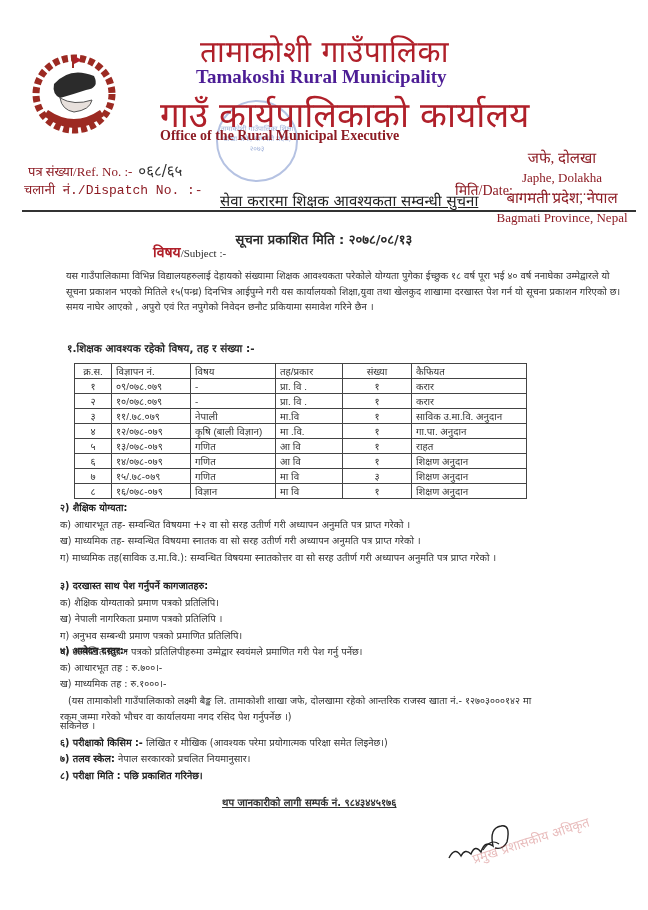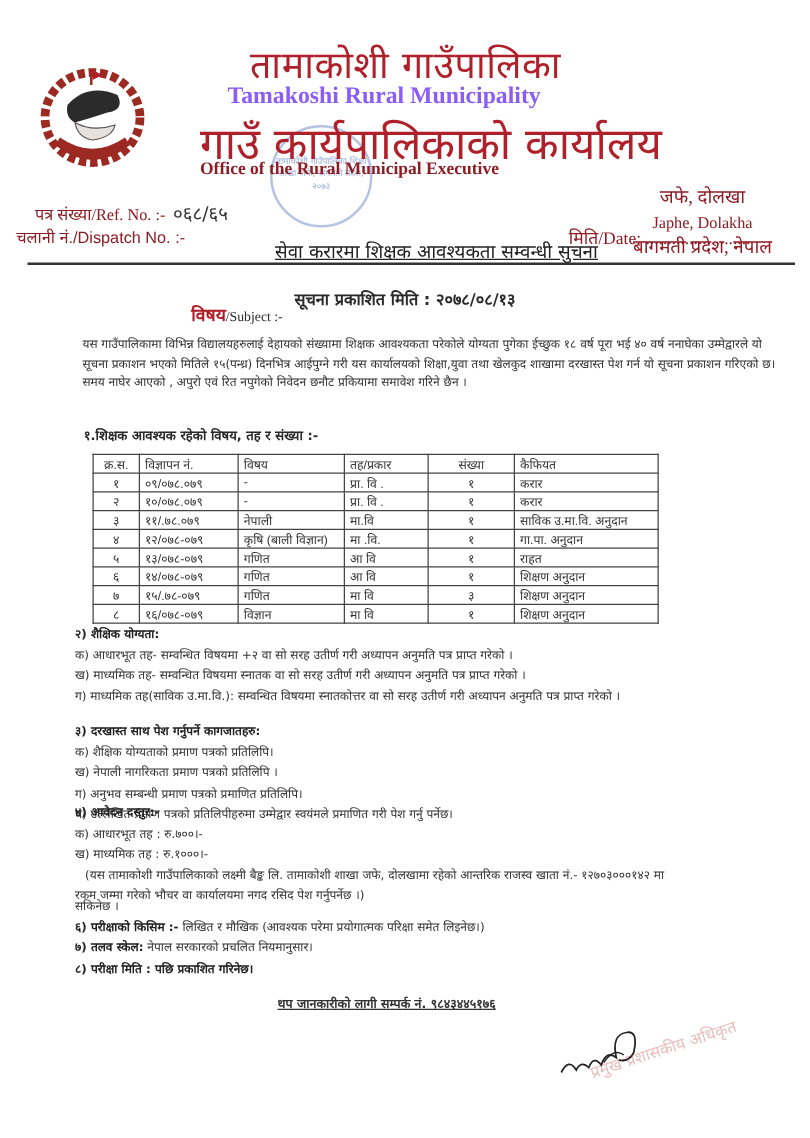--- a/index.html
+++ b/index.html
@@ -4,29 +4,29 @@
 <style>
   html, body { margin: 0; padding: 0; }
   body {
     width: 648px; height: 910px; background: #ffffff; position: relative; overflow: hidden;
     font-family: "DejaVu Serif", serif; color: #2a2a2a;
   }
   .abs { position: absolute; }
   
   .emblem { left: 30px; top: 48px; width: 88px; height: 88px; }
   .hi-title { left: 200px; top: 30px; font-size: 30px; color: #b0202a; font-family: "DejaVu Sans", sans-serif; letter-spacing: 0.5px; }
-  .en-title { left: 182px; top: 66px; font-size: 19px; font-weight: bold; color: #8b5cf6; font-family: "Liberation Serif", serif; }
+  .en-title { left: 196px; top: 66px; font-size: 19px; font-weight: bold; color: #4c1d95; font-family: "Liberation Serif", serif; }
   .hi-office { left: 160px; top: 90px; font-size: 35px; color: #b0202a; font-family: "DejaVu Sans", sans-serif; }
   .en-office { left: 160px; top: 128px; font-size: 14px; font-weight: bold; color: #8d1c24; font-family: "Liberation Serif", serif; }
   .addr { left: 492px; top: 100px; width: 140px; text-align: center; color: #8d1c24; font-family: "Liberation Serif", serif; line-height: 20px; margin-top: 48px; }
   .addr div { font-size: 13px; }
   .addr .a1 { font-size: 15px; }
   .ref { left: 28px; top: 160px; font-size: 13px; color: #8d1c24; font-family: "Liberation Serif", serif; }
   .ref .hand { color: #333; font-family: "DejaVu Sans", sans-serif; font-size: 15px; margin-left: 6px; }
-  .dispatch { left: 13px; top: 180px; font-size: 13px; color: #8d1c24; font-family: Liberation Sans, sans-serif; }
+  .dispatch { left: 24px; top: 180px; font-size: 13px; color: #8d1c24; font-family: Liberation Mono, monospace; }
   .datefld { left: 455px; top: 180px; font-size: 14px; color: #8d1c24; font-family: "Liberation Serif", serif; }
   .notice-title { left: 220px; top: 190px; font-size: 15px; text-decoration: underline; font-family: "DejaVu Sans", sans-serif; color: #222; }
   .rule { left: 22px; top: 210px; width: 614px; height: 2px; background: #333; }
   .pubdate { left: 0; width: 648px; top: 230px; text-align: center; font-size: 13px; font-weight: bold; font-family: "DejaVu Sans", sans-serif; }
   .subject { left: 153px; top: 242px; font-size: 14px; font-family: "DejaVu Sans", sans-serif; }
   .subject .lbl { color: #b0202a; font-weight: bold; }
   .subject .en { font-size: 11px; font-family: "Liberation Serif", serif; }
   
   .stamp { left: 216px; top: 100px; width: 78px; height: 78px; border-radius: 50%; border: 2px solid rgba(90,120,190,0.45); color: rgba(90,120,190,0.6); font-size: 7px; text-align: center; font-family: "DejaVu Sans", sans-serif; line-height: 10px; }
   .stamp span { display: block; margin-top: 22px; }
@@ -66,20 +66,21 @@
 <div class="abs en-title">Tamakoshi Rural Municipality</div>
 <div class="abs stamp">
     <span>तामाकोशी गाउँपालिका शिक्षा शाखा जफे, बागमती प्रदेश, २०७३</span>
   </div>
 <div class="abs hi-office">गाउँ कार्यपालिकाको कार्यालय</div>
 <div class="abs en-office">Office of the Rural Municipal Executive</div>
 <div class="abs addr">
   <div class="a1">जफे, दोलखा</div>
   <div>Japhe, Dolakha</div>
   <div class="a1">बागमती प्रदेश, नेपाल</div>
+  <div>Bagmati Province, Nepal</div>
 </div>
 
 <div class="abs ref">
   <span>पत्र संख्या/Ref. No. :-</span><span class="hand">०६८/६५</span>
 </div>
 <div class="abs dispatch">
   <span>चलानी नं./Dispatch No. :-</span>
 </div>
 <div class="abs datefld">
   <span>मिति/Date:</span> <span>........................</span>

